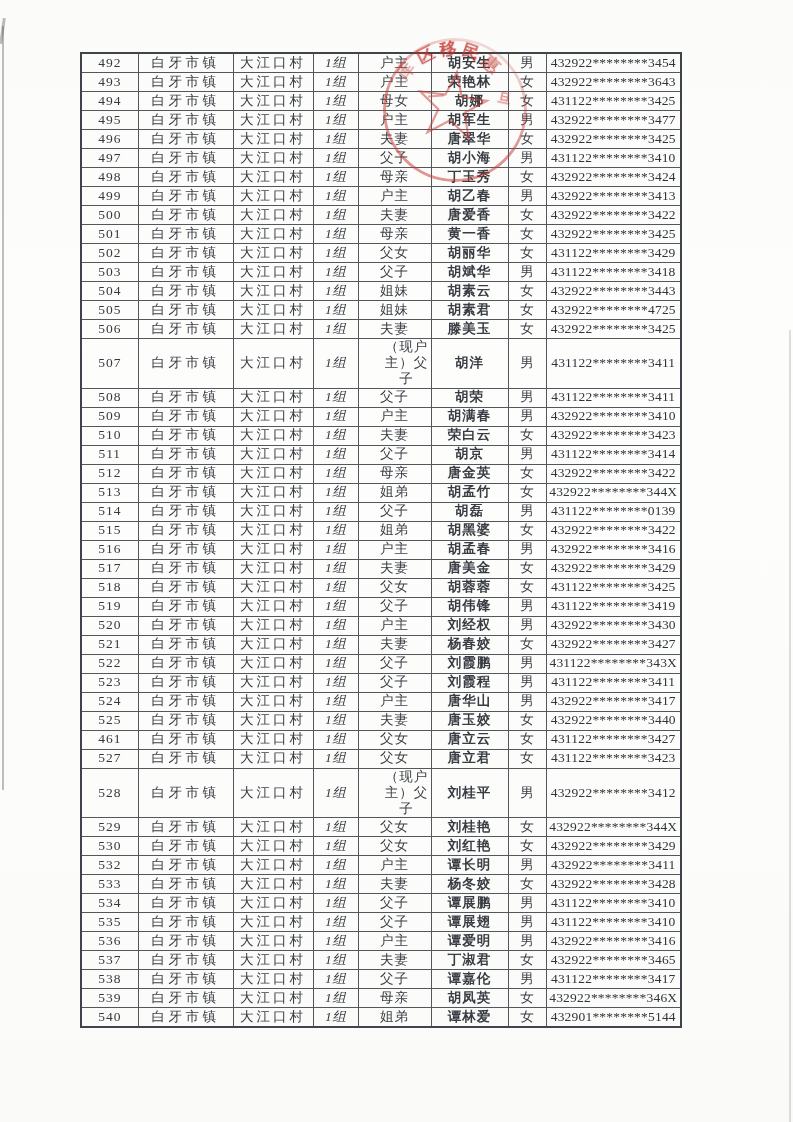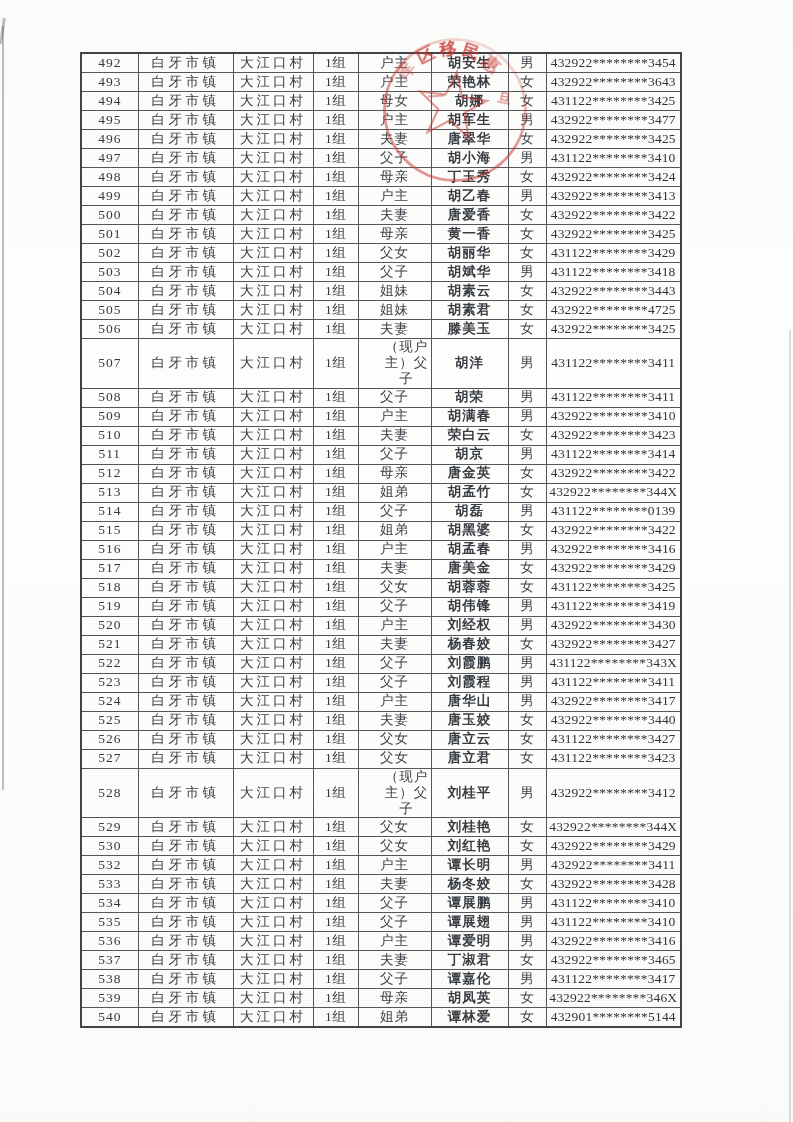--- a/index.html
+++ b/index.html
@@ -24,21 +24,21 @@
   table.register { border:2px solid #3f434a; }
   table.register td {
     border:1px solid #53565c;
     height:18px; padding:0; text-align:center; vertical-align:middle;
     font-size:13.5px; line-height:1.05; overflow:hidden; white-space:nowrap;
   }
   tr.tall td { height:37px; }
   td.c0 { font-size:15px; letter-spacing:1px; color:#34383f; }
   td.c1 { letter-spacing:3.5px; padding-left:3px;margin-left:12px; }
   td.c2 { letter-spacing:3px;   padding-left:3px; }
-  td.c3 { letter-spacing:0.5px; }
+  td.c3 { letter-spacing:0.5px;font-style:italic; }
   td.c4 { letter-spacing:1px; }
   td.c4 div { line-height:1.2;margin-left:24px; }
   td.c5 { letter-spacing:1px;font-weight:bold; }
   td.c6 { }
   td.c7 { text-align:left; padding-left:3px; font-size:15px; letter-spacing:0.2px; color:#30343b; }
 
   
   .stamp { position:absolute; left:0; top:0; width:793px; height:1122px; pointer-events:none; }
   .stamp-ring {
     position:absolute; left:383px; top:38px; width:138px; height:138px;
@@ -419,21 +419,21 @@
           <td class="c0">525</td>
           <td class="c1">白牙市镇</td>
           <td class="c2">大江口村</td>
           <td class="c3">1组</td>
           <td class="c4">夫妻</td>
           <td class="c5">唐玉姣</td>
           <td class="c6">女</td>
           <td class="c7">432922********3440</td>
         </tr>
         <tr>
-          <td class="c0">526</td>
+          <td class="c0">461</td>
           <td class="c1">白牙市镇</td>
           <td class="c2">大江口村</td>
           <td class="c3">1组</td>
           <td class="c4">父女</td>
           <td class="c5">唐立云</td>
           <td class="c6">女</td>
           <td class="c7">431122********3427</td>
         </tr>
         <tr>
           <td class="c0">527</td>

